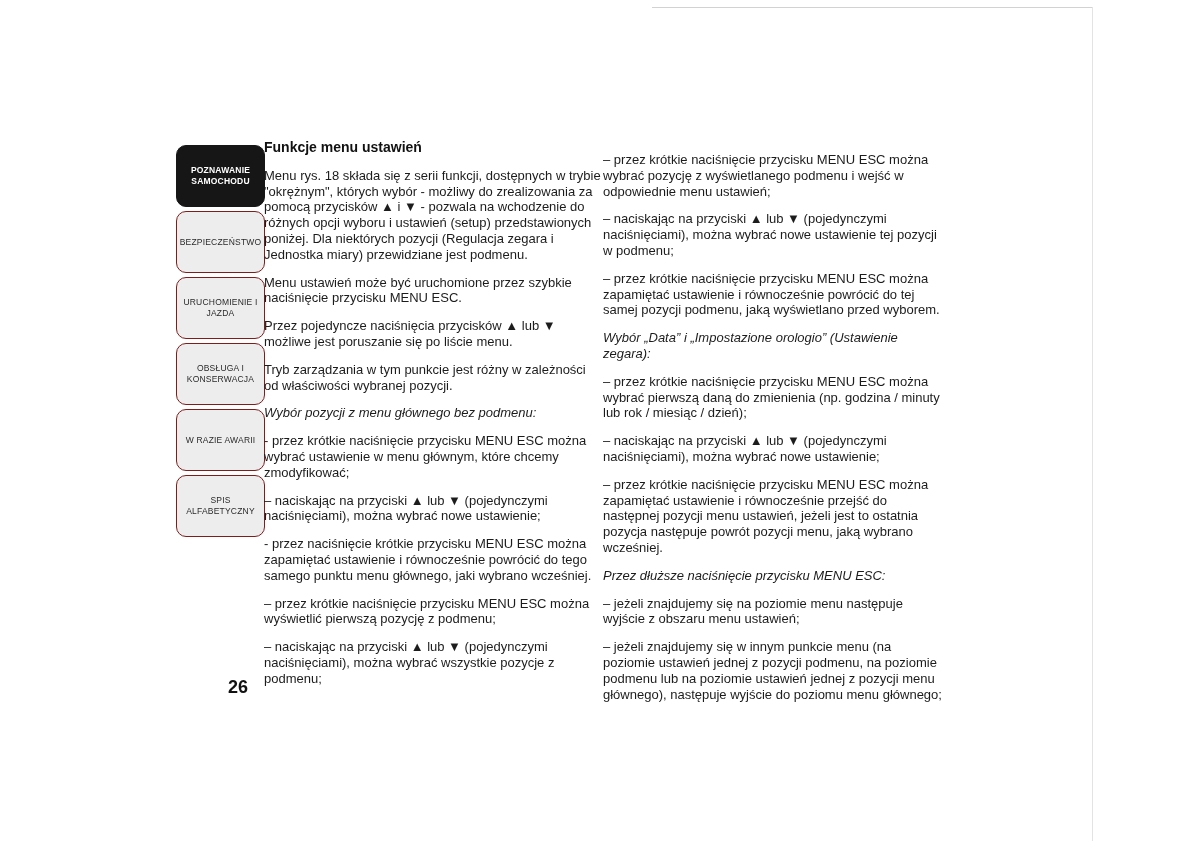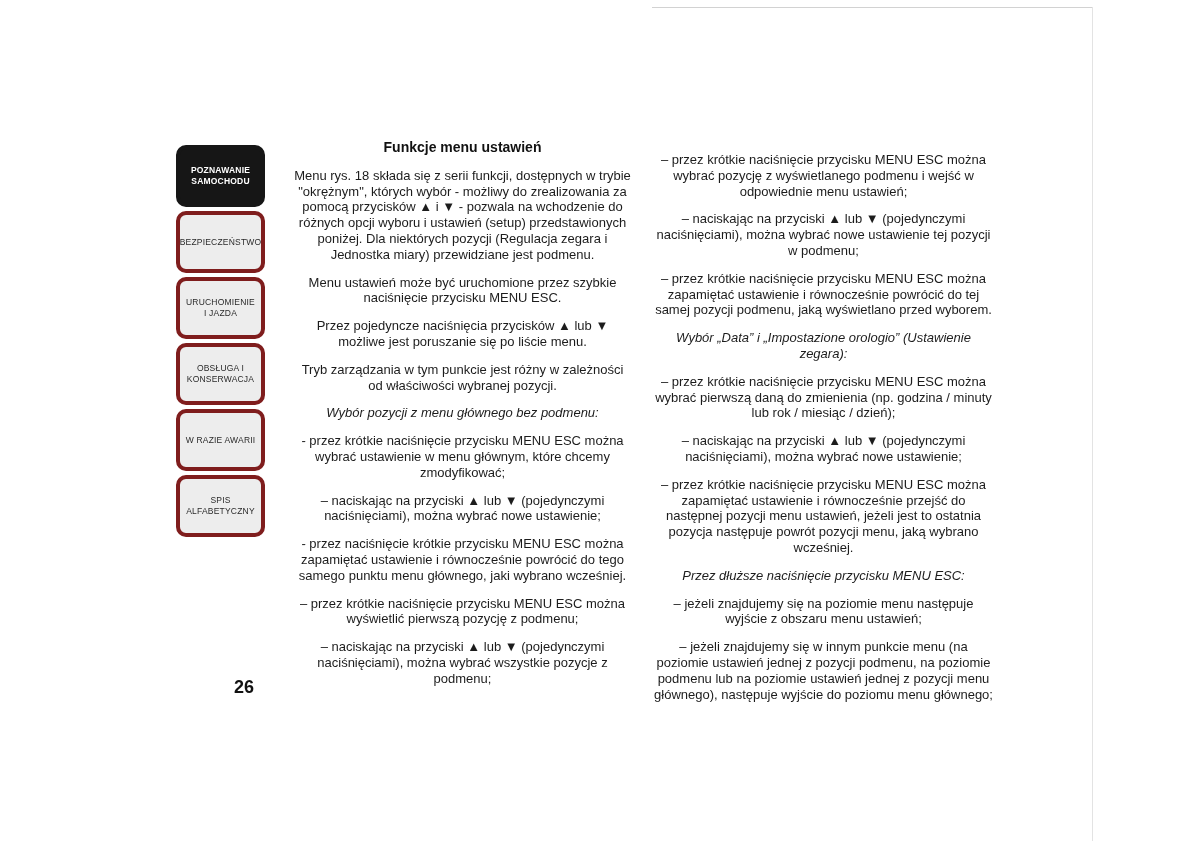--- a/index.html
+++ b/index.html
@@ -15,41 +15,41 @@
   .edge-top { position:absolute; left:652px; top:7px; width:441px; height:1px; background:#d2d2d2; }
   .edge-right { position:absolute; left:1092px; top:7px; width:1px; height:834px; background:#e3e3e3; }
 
   
   .sidebar {
     position:absolute; left:176px; top:145px; width:89px;
     display:flex; flex-direction:column; gap:4px;
   }
   .tab {
     height:62px; box-sizing:border-box;
-    border:4px solid #7f1d1d; border-radius:10px;
+    border:1px solid #7f1d1d; border-radius:10px;
     background:#ededed;
     display:flex; align-items:center; justify-content:center;
     text-align:center;
     font-size:8.5px; line-height:11px; letter-spacing:0.2px;
     padding:3px 5px; color:#2a2a2a;
   }
   .tab.active {
     background:#161616; border-color:#161616;
     color:#ffffff; font-weight:bold;
   }
 
   .pageno {
-    position:absolute; left:234px; top:677px;
+    position:absolute; left:228px; top:677px;
     font-size:18px; font-weight:bold; color:#111;
   }
 
   
   .content {
-    position:absolute; left:293px; top:140px; width:700px;
-    display:flex; gap:22px;text-align:center;
+    position:absolute; left:264px; top:140px; width:700px;
+    display:flex; 
   }
   .col { width:339px; font-size:13px; line-height:15.8px; }
   .col h2.heading {
     margin:0 0 7px 0; font-size:14px; font-weight:bold; color:#111;
   }
   .col p { margin:12px 0 6px 0; }
   .col p.italic { font-style:italic; }
 </style>
 </head>
 <body>

